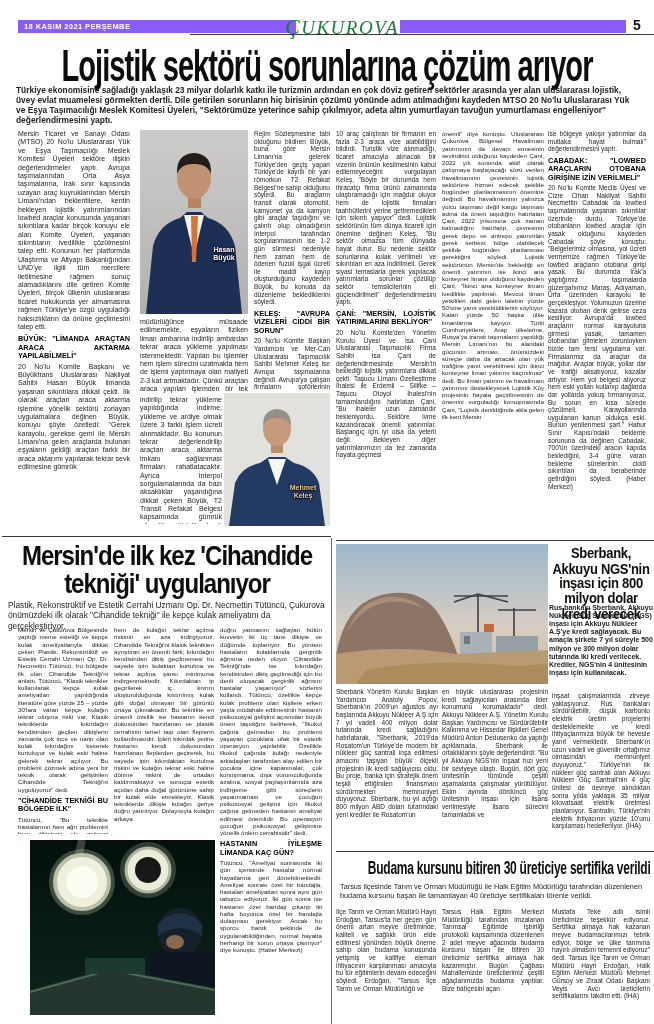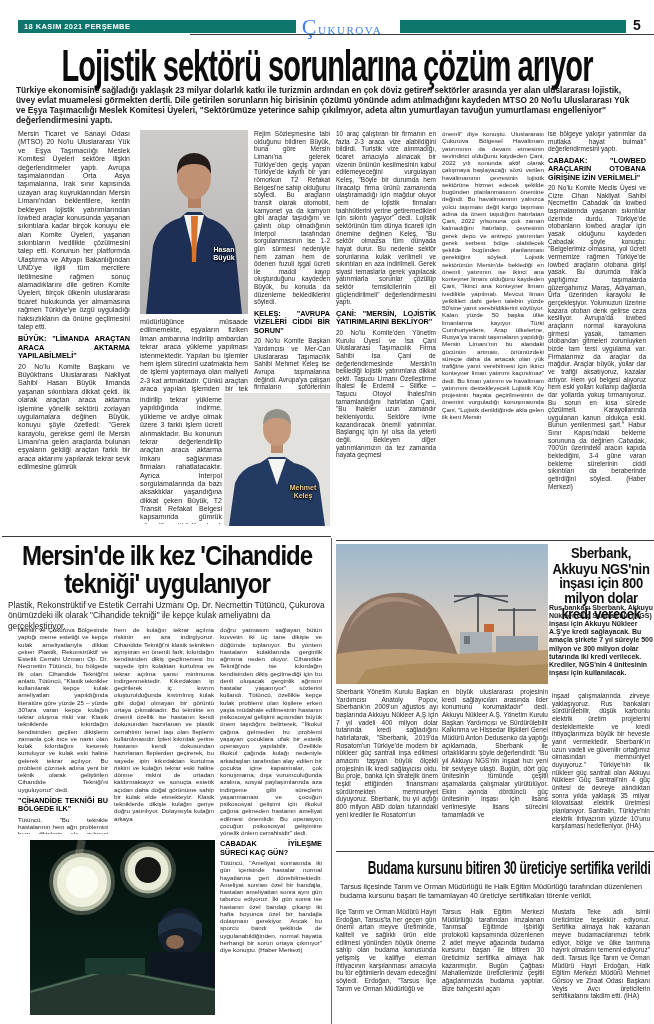--- a/index.html
+++ b/index.html
@@ -1,22 +1,22 @@
 <!DOCTYPE html>
 <html><head>
 <meta charset="utf-8">
 <style>
   html,body{margin:0;padding:0;background:#9a9a9a;}
   .page{position:relative;width:654px;height:1024px;background:#ffffff;overflow:hidden;
         font-family:"Liberation Sans",sans-serif;color:#1c1c1c;margin:0 auto;}
   .abs{position:absolute;}
-  .tealbar{background:#0f766e;}
+  .tealbar{background:#8b5cf6;}
   .datebar{color:#fff;font-size:7.5px;font-weight:bold;letter-spacing:.4px;line-height:13px;padding-left:6px;}
-  .masthead{font-family:"Liberation Serif",serif;font-size:11px;letter-spacing:1.5px;color:#3b82f6;
-            text-transform:uppercase;text-align:center;}
+  .masthead{font-family:"Liberation Serif",serif;font-size:19px;letter-spacing:1.5px;color:#15803d;
+            text-transform:uppercase;text-align:center;font-style:italic;}
   .masthead::first-letter{font-size:22px;}
   .pagenum{font-size:14px;font-weight:bold;color:#111;}
   .rule{background:#3a3a3a;}
   .headline{font-weight:bold;color:#0d0d0d;text-align:center;transform-origin:top center;}
   .h1main{font-size:30px;letter-spacing:-1px;white-space:nowrap;transform:scale(0.97,1.45);}
   .h2m{font-size:24px;letter-spacing:-1px;line-height:1.02;transform:scale(1,1.15);}
   .h3s{font-size:13px;letter-spacing:-.3px;line-height:1.05;transform:scale(1,1.1);}
   .h4b{font-size:15px;letter-spacing:-.3px;white-space:nowrap;transform:scale(0.8,1.25);}
   .intro{font-weight:bold;color:#222;text-align:left;}
   .i1{font-size:8.4px;line-height:1.18;}
@@ -124,21 +124,21 @@
   <div class="abs col f62" style="left:18px;top:626px;width:90px;height:208px;">
     <p>Mersin ve Çukurova Bölgesinde yaptığı meme estetiği ve kepçe kulak ameliyatlarıyla dikkat çeken Plastik, Rekonstrüktif ve Estetik Cerrahi Uzmanı Op. Dr. Necmettin Tütüncü, bu bölgede ilk olan Cihandide Tekniği'ni anlattı. Tütüncü, "Klasik teknikler kullanılarak kepçe kulak ameliyatları yapıldığında literatüre göre yüzde 25 – yüzde 30'lara varan kepçe kulağın tekrar oluşma riski var. Klasik tekniklerde kıkırdağın kendisinden geçilen dikişlerin zamanla çok ince ve narin olan kulak kıkırdağını keserek kurtuluyor ve kulak eski haline gelerek tekrar açılıyor. Bu problemi çözmek adına yeni bir teknik olarak geliştirilen Cihandide Tekniği'ni uyguluyoruz" dedi.</p>
     <div class="col-h">"CİHANDİDE TEKNİĞİ BU BÖLGEDE İLK"</div>
     <p>Tütüncü, "Bu teknikle hastalarının hem ağrı problemini hem dikişlerin ele gelmesi sorununu</p>
   </div>
   <div class="abs col f62" style="left:114px;top:626px;width:100px;height:208px;">
     <p>hem de kulağın tekrar açılma riskinin en aza indirgiyoruz. Cihandide Tekniği'ni klasik teknikten ayrıştıran en önemli fark; kıkırdağın kendisinden dikiş geçilmemesi bu sayede ipin kulaktan kurtulma ve tekrar açılma şansı minimuma indirgenmektedir. Kıkırdaktan ip geçirilerek iç kıvrım oluşturulduğunda kıstırılmış kulak gibi doğal olmayan bir görüntü ortaya çıkmaktadır. Bu teknikte en önemli özellik ise hastanın kendi dokusundan hazırlanan ve plastik cerrahinin temel taşı olan fleplerin kullanılmasıdır. İpleri kıkırdak yerine hastanın kendi dokusundan hazırlanan fleplerden geçirerek, bu sayede ipin kıkırdaktan kurtulma riskini ve kulağın tekrar eski haline dönme riskini de ortadan kaldırmaktayız ve sonuçta estetik açıdan daha doğal görünüme sahip bir kulak elde etmekteyiz. Klasik tekniklerde dikişle kulağın geriye doğru yatırılıyor. Dolayısıyla kulağın arkaya</p>
   </div>
   <div class="abs col f62" style="left:220px;top:626px;width:102px;height:380px;">
     <p>doğru yatmasını sağlayan bütün kuvvetin iki üç tane dikişte ve düğümde toplanıyor. Bu yöntem hastaların kulaklarında gerginlik ağrısına neden oluyor. Cihandide Tekniği'nde ise kıkırdağın kendisinden dikiş geçilmediği için bu denli oluşacak gerginlik ağrısını hastalar yaşamıyor" sözlerini kullandı. Tütüncü, özellikle kepçe kulak problemi olan kişilere erken yaşta müdahale edilmesinin hastanın psikososyal gelişimi açısından büyük önem taşıdığını belirterek, "İlkokul çağına gelmeden bu problemi yaşayan çocuklara ufak bir estetik operasyon yapılabilir. Özellikle ilkokul çağında kulağı nedeniyle arkadaşları tarafından alay edilen bir çocukta içine kapanmalar, çok konuşmama, dışa vurumculuğunda azalma, sosyal paylaşımlarında aza indirgeme gibi süreçlerin yaşanmaması ve çocuğun psikososyal gelişimi için ilkokul çağına gelmeden hastanın ameliyat edilmesi önemlidir. Bu operasyon çocuğun psikososyal gelişimine yönelik önlem cerrahisidir" dedi.</p>
-    <div class="col-h">CABADAK İYİLEŞME SÜRECİ KAÇ GÜN?</div>
+    <div class="col-h">HASTANIN İYİLEŞME LİMANDA KAÇ GÜN?</div>
     <p>Tütüncü, "Ameliyat sonrasında iki gün içerisinde hastalar normal hayatlarına geri dönebilmektedir. Ameliyat sonrası özel bir bandajla, hastaları ameliyattan sonra aynı gün taburcu ediyoruz. İki gün sonra ise hastanın özel bandajı çıkarıp iki hafta boyunca özel bir bandajla dolaşması gerekiyor. Ancak bu sporcu bandı şeklinde de uygulanabildiğinden, normal hayatta herhangi bir sorun ortaya çıkmıyor" diye konuştu. (Haber Merkezi)</p>
   </div>
 
   <div class="abs photo" style="left:30px;top:840px;width:185px;height:175px;">
     <svg width="185" height="175" viewBox="0 0 185 175">
       <defs>
         <linearGradient id="bg2" x1="0" y1="0" x2="0" y2="1">
           <stop offset="0" stop-color="#04100c"></stop>
             <stop offset="1" stop-color="#0c241c"></stop>
         </linearGradient>

